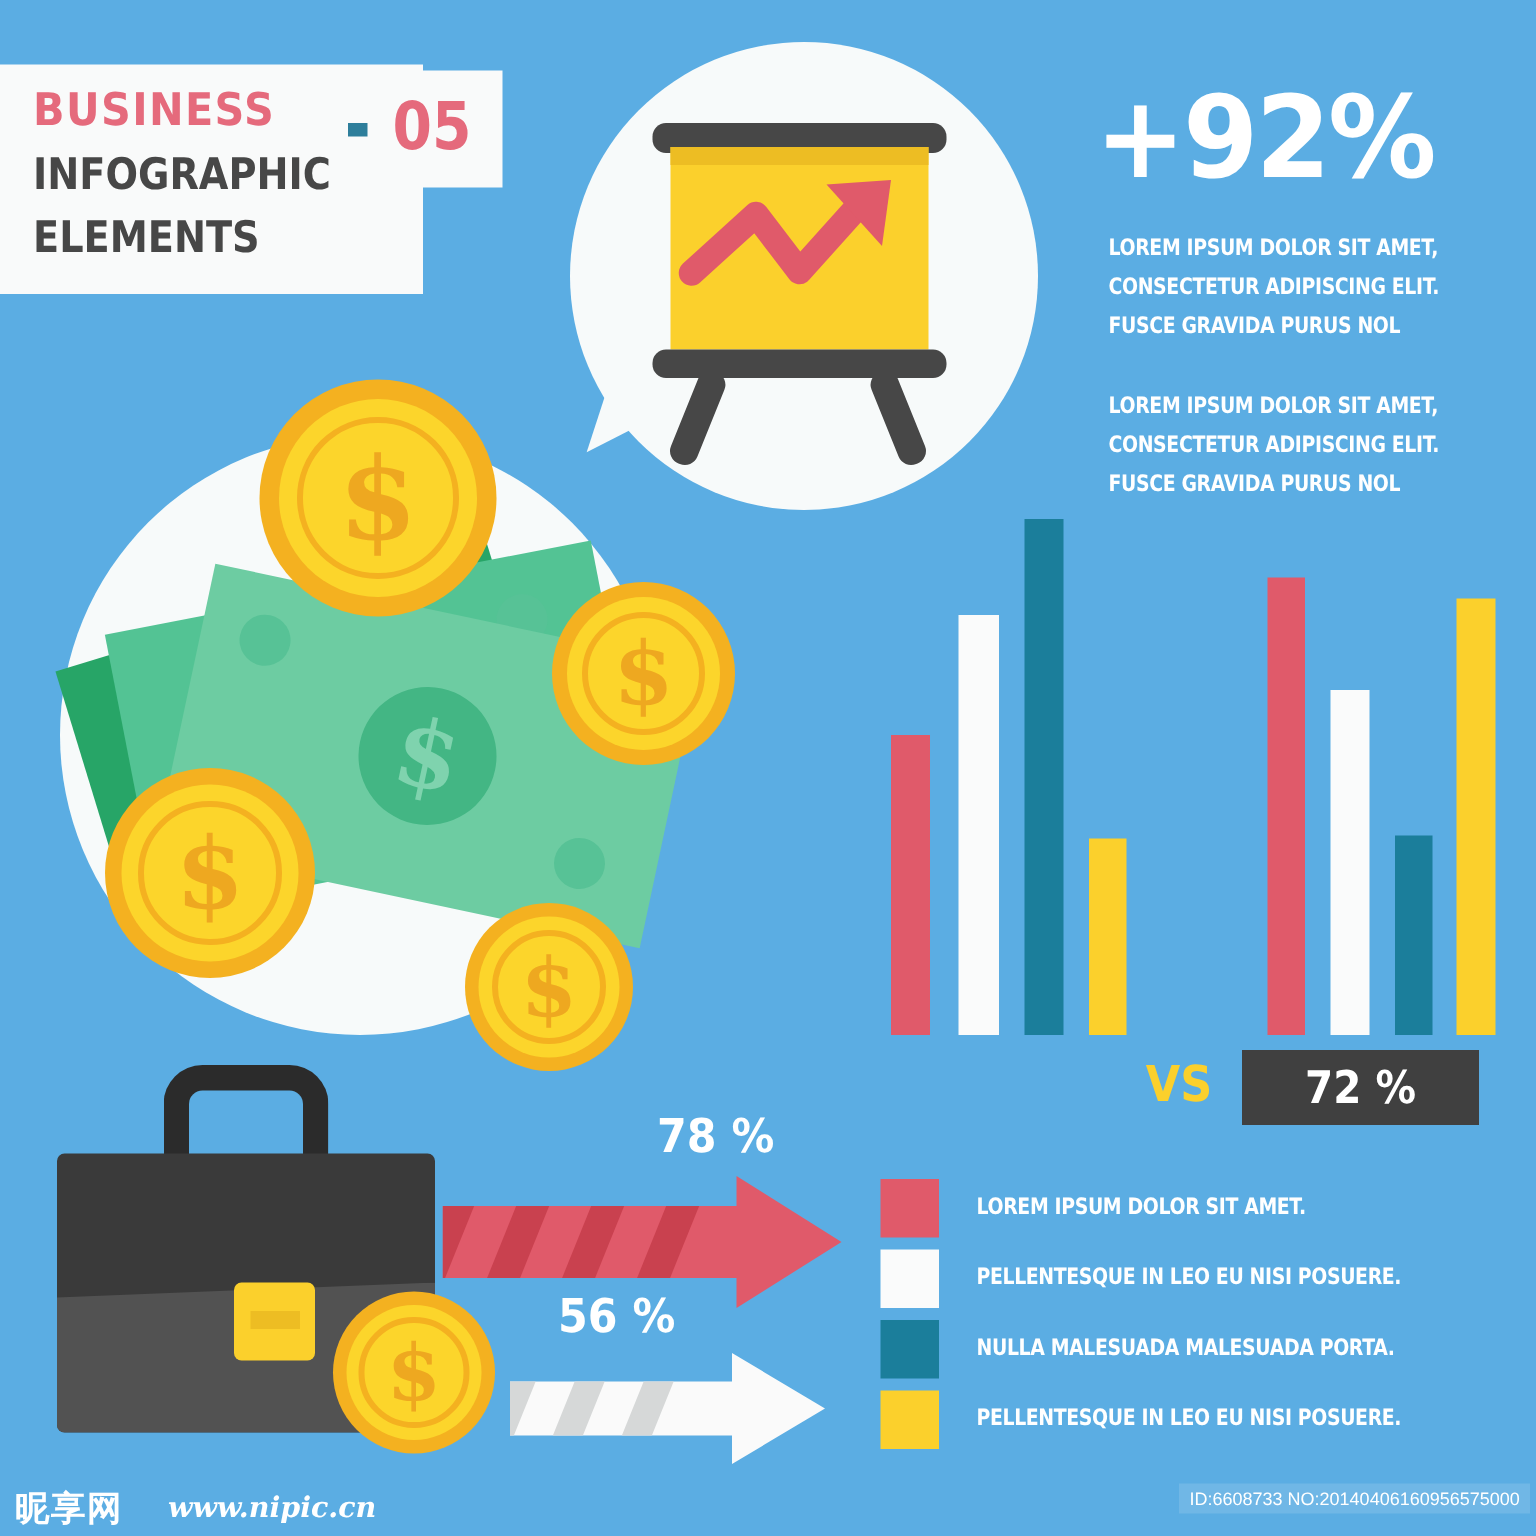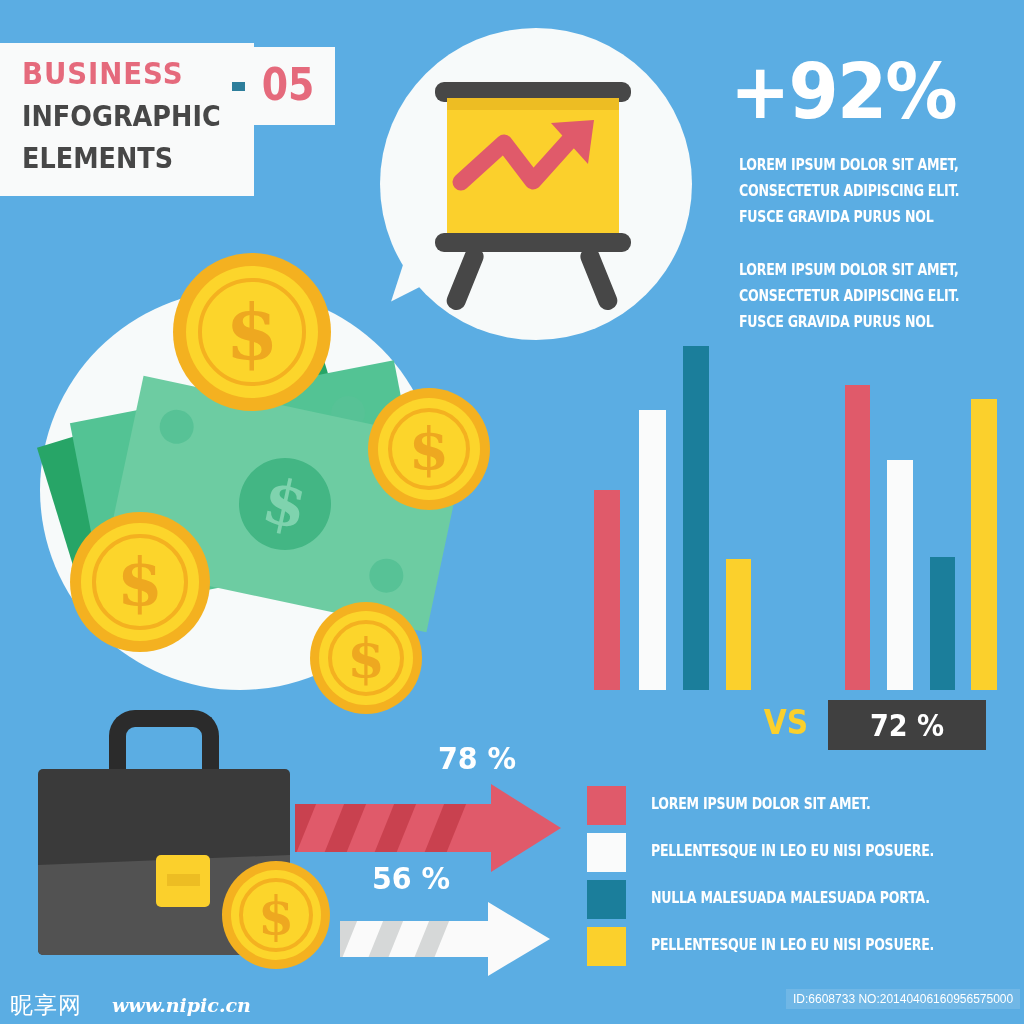--- a/index.html
+++ b/index.html
@@ -18,20 +18,21 @@
   }
 
   
   #title-card {
     position: absolute;
     left: 0px;
     top: 43px;
     width: 254px;
     height: 153px;
     background: #F9FAFA;
+    padding-left: 28px;
   }
   #title-line1 {
     position: absolute;
     left: 22px;
     top: 13px;
     font-size: 30px;
     font-weight: bold;
     letter-spacing: 1px;
     color: #E56A7C;
     font-family: "DejaVu Sans", sans-serif;
@@ -470,21 +471,21 @@
     white-space: nowrap;
     letter-spacing: -0.3px;
   }
 
   
   #watermark-logo {
     position: absolute;
     left: 10px;
     top: 990px;
     font-size: 23px;
-    font-weight: normal;
+    font-weight: bold;
     color: #FFFFFF;
     font-family: "DejaVu Sans", sans-serif;
     letter-spacing: 1px;
   }
   #watermark-url {
     position: absolute;
     left: 112px;
     top: 994px;
     font-size: 19px;
     font-style: italic;

